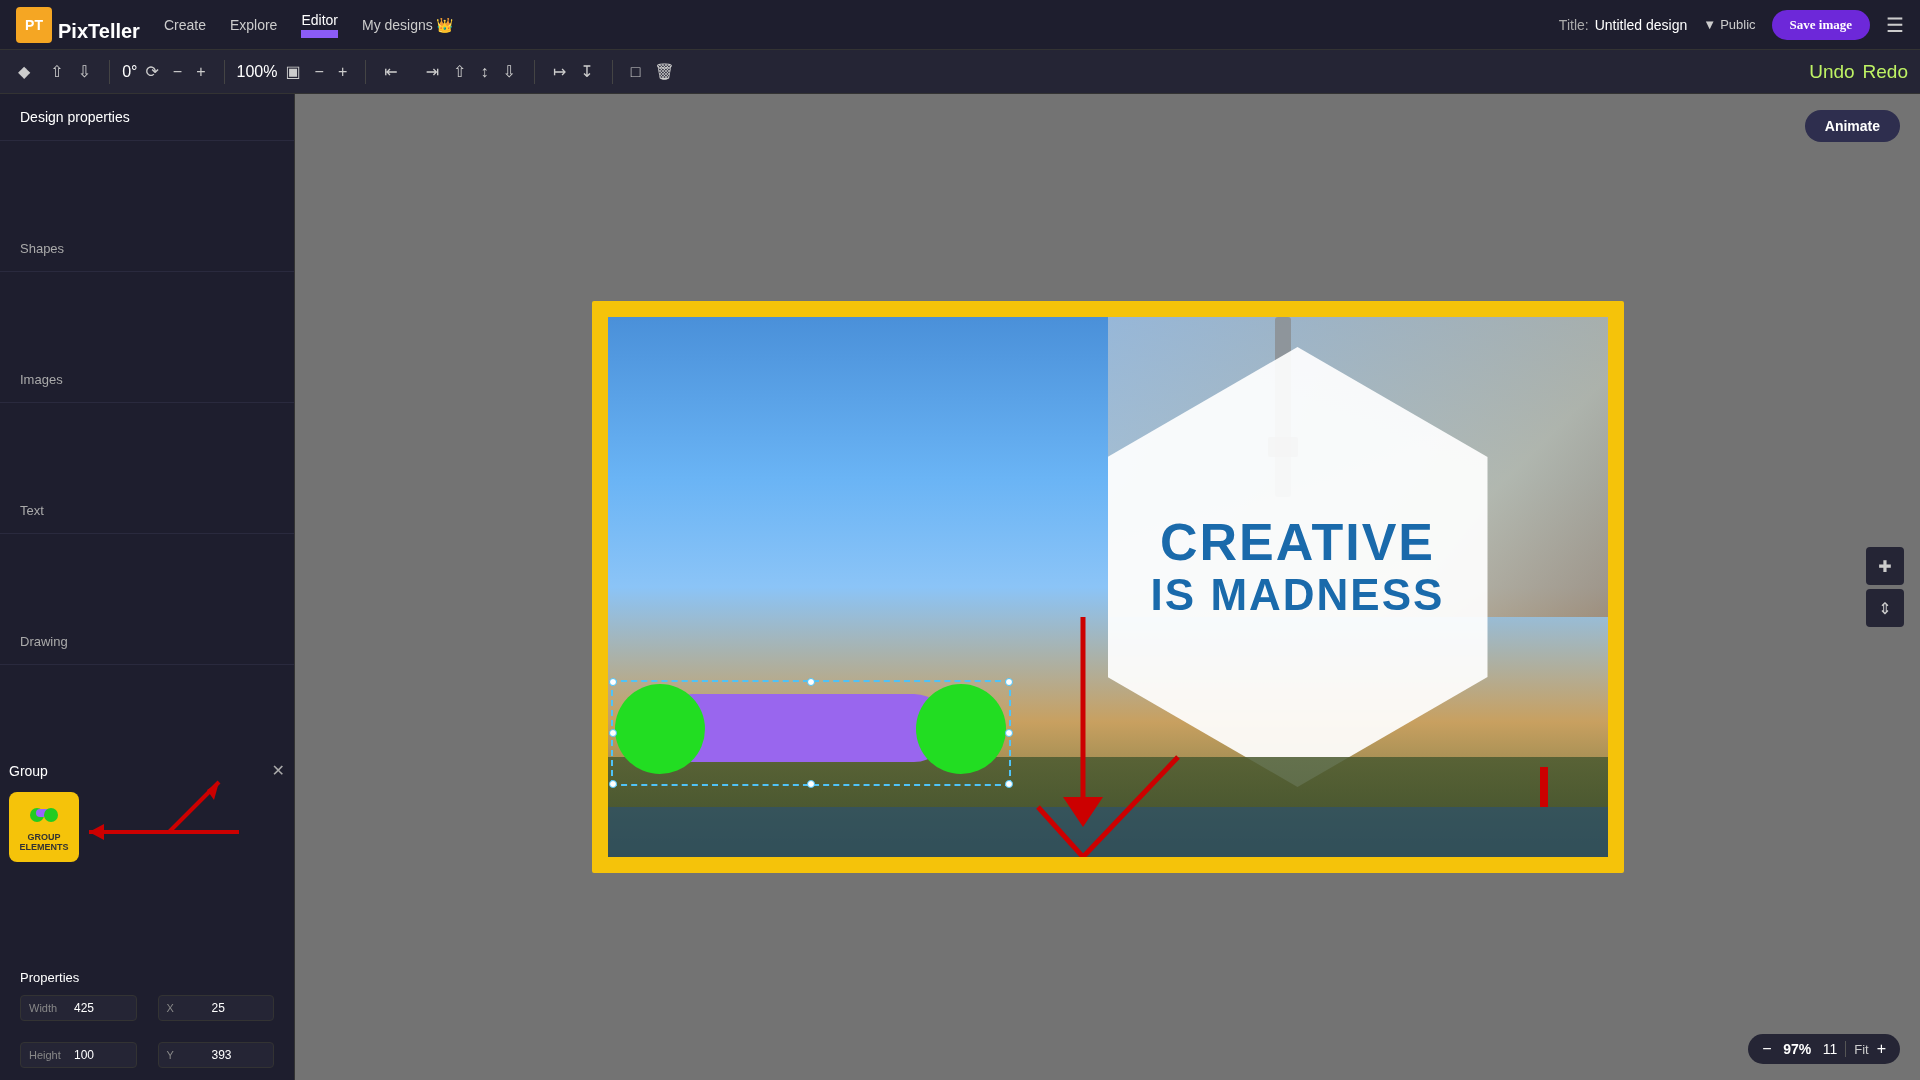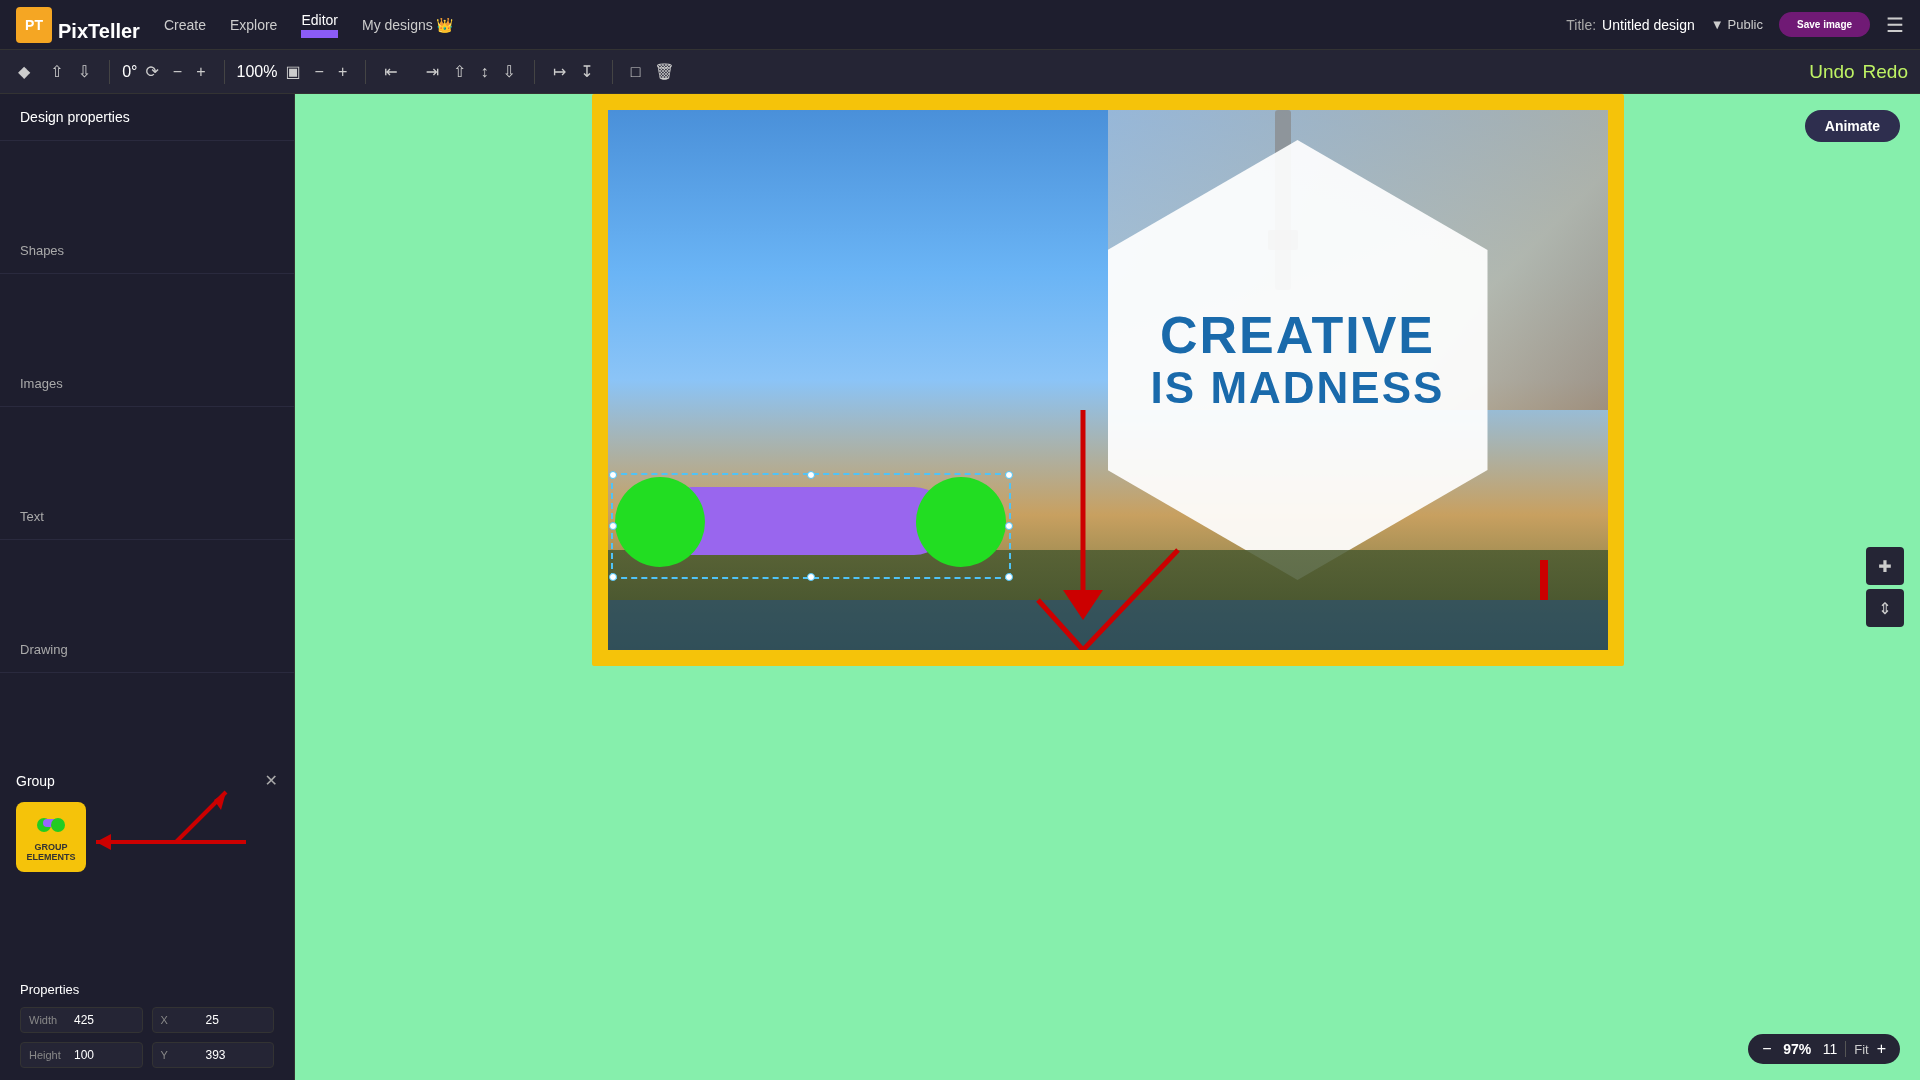--- a/index.html
+++ b/index.html
@@ -10,21 +10,21 @@
       height: 50px; background: #1e1e2e; display: flex; align-items: center; padding: 0 16px; gap: 24px; border-bottom: 1px solid #333; flex-shrink: 0; z-index: 10;
     }
     .logo { display: flex; align-items: flex-end; gap: 6px; font-size: 20px; font-weight: bold; color: #fff; }
     .logo-icon { width: 36px; height: 36px; background: #f5a623; border-radius: 4px; display: flex; align-items: center; justify-content: center; font-size: 14px; color: #fff; font-weight: bold; }
     .nav-link { color: #ccc; font-size: 14px; cursor: pointer; }
     .nav-link.active { color: #fff; border-bottom: 8px solid #8b5cf6; padding-bottom: 2px; }
     .nav-right { margin-left: auto; display: flex; align-items: center; gap: 16px; }
     .title-area { display: flex; align-items: center; gap: 6px; font-size: 14px; color: #aaa; }
     .title-value { color: #fff; }
     .public-btn { display: flex; align-items: center; gap: 4px; font-size: 13px; color: #ccc; cursor: pointer; }
-    .save-btn { background: #701a75; color: #fff; border: none; border-radius: 20px; padding: 7px 18px; font-size: 10px; font-weight: bold; cursor: pointer; }
+    .save-btn { background: #6d28d9; color: #fff; border: none; border-radius: 20px; padding: 7px 18px; font-size: 13px; font-weight: bold; cursor: pointer; font-family: Liberation Serif, serif; }
     .hamburger { font-size: 20px; color: #ccc; cursor: pointer; }
 
     
     .toolbar {
       height: 44px; background: #252535; display: flex; align-items: center; padding: 0 12px; gap: 8px; border-bottom: 1px solid #333; flex-shrink: 0;
     }
     .toolbar-btn { background: none; border: none; color: #ccc; cursor: pointer; font-size: 16px; padding: 4px 6px; border-radius: 3px; display: flex; align-items: center; }
     .toolbar-sep { width: 1px; height: 24px; background: #444; margin: 0 4px; }
     .toolbar-group { display: flex; align-items: center; gap: 2px; }
     .toolbar-undo { margin-left: auto; display: flex; gap: 8px; }
@@ -33,39 +33,39 @@
     
     .main-area { display: flex; flex: 1; overflow: hidden; }
 
     
     .sidebar { width: 295px; background: #1e1e2e; border-right: 1px solid #333; display: flex; flex-direction: column; flex-shrink: 0; overflow-y: auto; justify-content: space-between; }
     .sidebar-section { padding: 14px 20px; border-bottom: 1px solid #2a2a3e; }
     .sidebar-section-title { font-size: 13px; color: #aaa; cursor: pointer; }
     .sidebar-title-bold { font-size: 14px; color: #fff; }
 
     
-    .group-panel { padding: 12px 16px; }
+    .group-panel { padding: 12px 9px; }
     .group-header { display: flex; align-items: center; justify-content: space-between; margin-bottom: 12px; }
     .group-title { font-size: 14px; color: #fff; }
     .close-btn { background: none; border: none; color: #aaa; cursor: pointer; font-size: 16px; }
     .group-icon-box {
       width: 70px; height: 70px; background: #f5c30a; border-radius: 8px; display: flex; flex-direction: column; align-items: center; justify-content: center; gap: 2px; cursor: pointer;
     }
     .group-icon-box .icon-inner { font-size: 22px; }
     .group-icon-label { font-size: 9px; color: #333; font-weight: bold; text-align: center; line-height: 1.1; }
 
     .properties-section { padding: 12px 20px; }
     .properties-title { font-size: 13px; color: #fff; margin-bottom: 10px; }
-    .props-grid { display: grid; grid-template-columns: 1fr 1fr; gap: 9px; }
+    .props-grid { display: grid; grid-template-columns: 1fr 1fr; gap: 21px; }
     .prop-row { display: flex; align-items: center; background: #252535; border: 1px solid #333; border-radius: 4px; overflow: hidden; }
     .prop-label { font-size: 11px; color: #888; padding: 0 8px; min-width: 45px; }
     .prop-value { font-size: 12px; color: #fff; padding: 5px 8px; flex: 1; border: none; background: transparent; color: #fff; }
 
     
-    .canvas-area { flex: 1; background: #86efac; display: flex; flex-direction: column; align-items: center; position: relative; overflow: hidden; }
+    .canvas-area { flex: 1; background: #737373; display: flex; flex-direction: column; align-items: center; justify-content: center; position: relative; overflow: hidden; }
     .animate-btn { position: absolute; top: 16px; right: 20px; background: #2e2e4e; color: #fff; border: none; border-radius: 20px; padding: 8px 20px; font-size: 14px; font-weight: bold; cursor: pointer; z-index: 5; }
 
     
     .canvas-frame { position: relative; background: #f5c30a; padding: 16px; border-radius: 2px; }
     .canvas-inner { width: 1000px; height: 540px; position: relative; overflow: hidden; background: #1a1a1a; }
 
     
     .design-bg { width: 100%; height: 100%; position: absolute; top: 0; left: 0; background: linear-gradient(180deg, #4a90d9 0%, #6ab4f5 30%, #8bc4f7 50%, #c8a060 75%, #5a6a3a 100%); }
 
     

